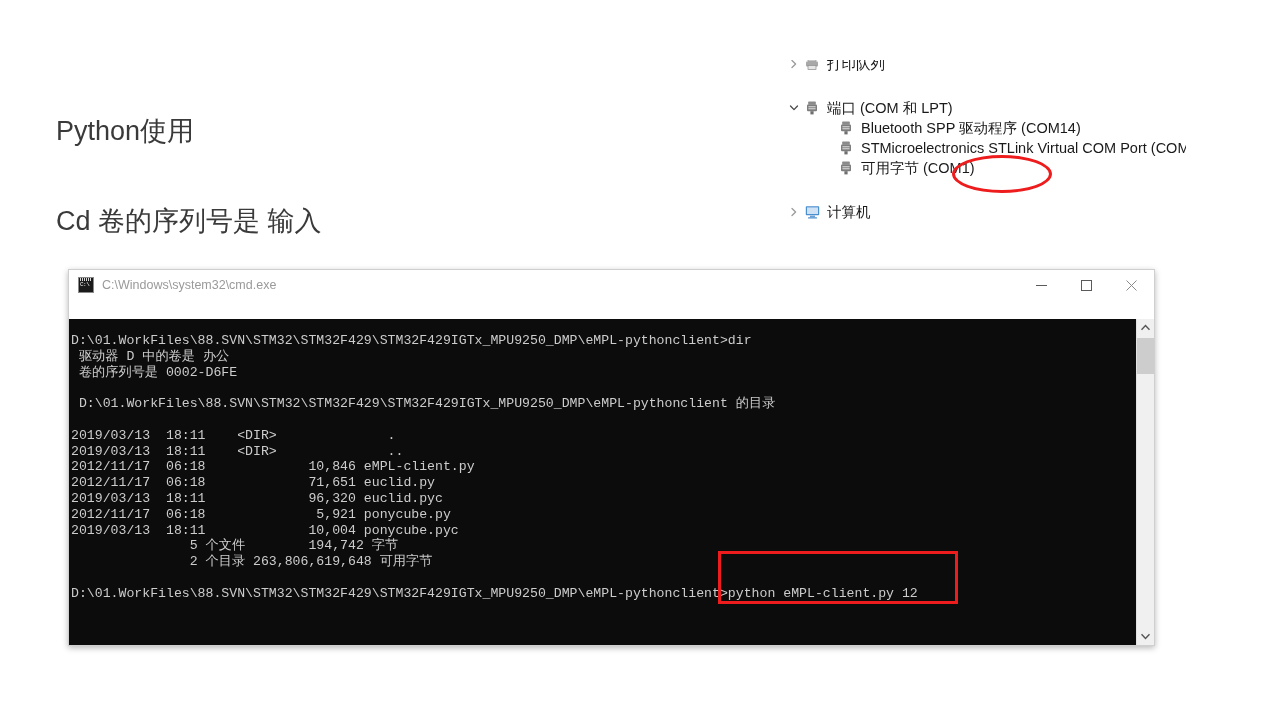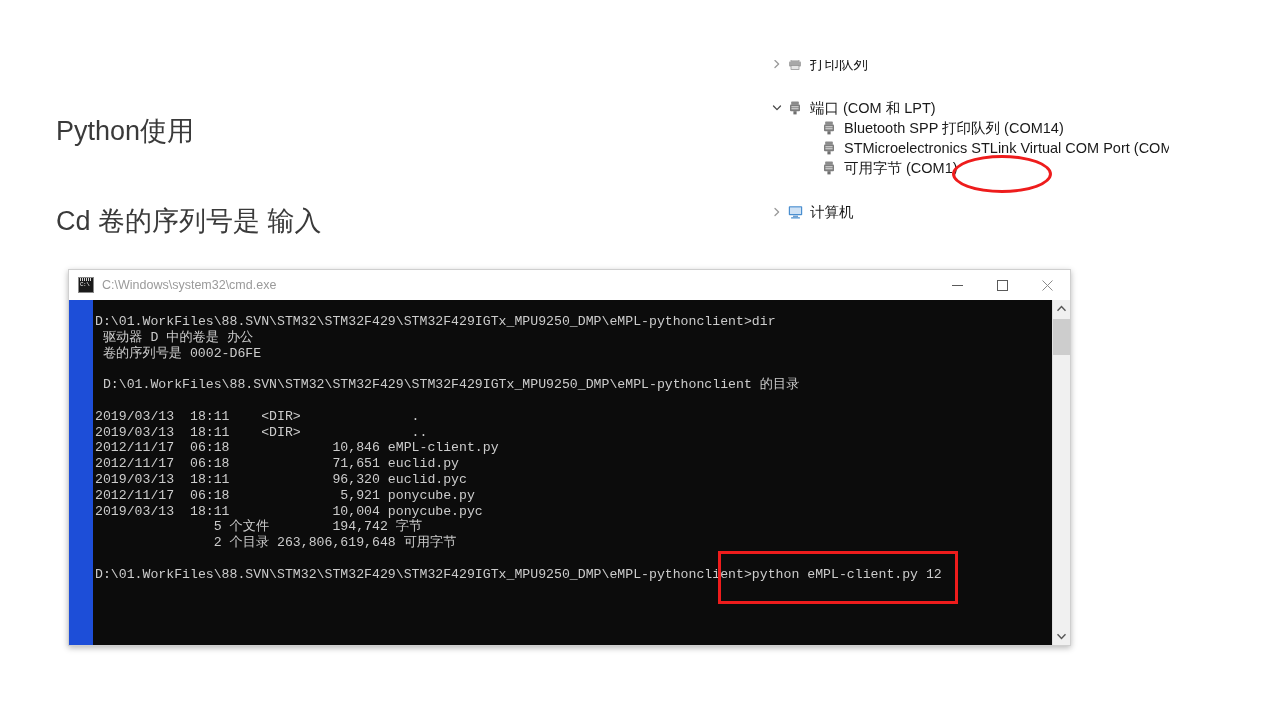--- a/index.html
+++ b/index.html
@@ -24,21 +24,21 @@
     font-size: 27px;
     line-height: 30px;
     font-family: "Liberation Sans", sans-serif;
     white-space: pre;
   }
   #heading .hline { display: block; }
 
   
   #devtree {
     position: absolute;
-    left: 769px;
+    left: 786px;
     top: 60px;
     width: 400px;
     height: 170px;
     overflow: hidden;
     font-size: 14.5px;
     color: #1a1a1a;
     font-family: "Liberation Sans", sans-serif;
   }
   .tnode {
     display: flex;
@@ -82,28 +82,29 @@
     border-radius: 50%;
     box-sizing: border-box;
     pointer-events: none;
   }
 
   
   #cmdwin {
     position: absolute;
     left: 68px;
     top: 269px;
-    width: 1003px;
+    width: 1087px;
     height: 377px;
     background: #ffffff;
     border: 1px solid #cfcfcf;
     box-shadow: 0 2px 6px rgba(0,0,0,0.28);
     box-sizing: border-box;
     display: flex;
     flex-direction: column;
+    gap: 19px;
   }
   #titlebar {
     height: 30px;
     flex: 0 0 30px;
     background: #ffffff;
     display: flex;
     align-items: center;
     border-bottom: 0;
   }
   #cmd-icon {
@@ -156,21 +157,20 @@
   }
   .wc svg { display: block; }
 
   
   #console-wrap {
     flex: 1 1 auto;
     display: flex;
     background: #1d4ed8;
     position: relative;
     min-height: 0;
-    padding-left: 24px;
   }
   #console {
     flex: 1 1 auto;
     background: #0c0c0c;
     color: #cccccc;
     font-family: "Liberation Mono", "DejaVu Sans Mono", monospace;
     font-size: 13.2px;
     line-height: 15.8px;
     padding: 14px 0 0 2px;
     white-space: pre;
@@ -271,21 +271,21 @@
       <span class="tw-chev"></span>
       <span class="ticon">
         <svg width="14" height="14" viewBox="0 0 14 14">
           <rect x="3.2" y="0.6" width="7.6" height="3.2" rx="0.6" fill="#8b8b8b"></rect>
           <rect x="2" y="3.6" width="10" height="6.6" rx="1" fill="#7d7d7d"></rect>
           <rect x="3.4" y="5.2" width="7.2" height="1.1" fill="#d9d9d9"></rect>
           <rect x="3.4" y="7.2" width="7.2" height="1.1" fill="#d9d9d9"></rect>
           <rect x="5.4" y="10.2" width="3.2" height="3.2" fill="#6f6f6f"></rect>
         </svg>
       </span>
-      <span class="tlabel">Bluetooth SPP 打印队列 (COM14)</span>
+      <span class="tlabel">Bluetooth SPP 驱动程序 (COM14)</span>
     </div>
     <div class="tnode lvl2">
       <span class="tw-chev"></span>
       <span class="ticon">
         <svg width="14" height="14" viewBox="0 0 14 14">
           <rect x="3.2" y="0.6" width="7.6" height="3.2" rx="0.6" fill="#8b8b8b"></rect>
           <rect x="2" y="3.6" width="10" height="6.6" rx="1" fill="#7d7d7d"></rect>
           <rect x="3.4" y="5.2" width="7.2" height="1.1" fill="#d9d9d9"></rect>
           <rect x="3.4" y="7.2" width="7.2" height="1.1" fill="#d9d9d9"></rect>
           <rect x="5.4" y="10.2" width="3.2" height="3.2" fill="#6f6f6f"></rect>

